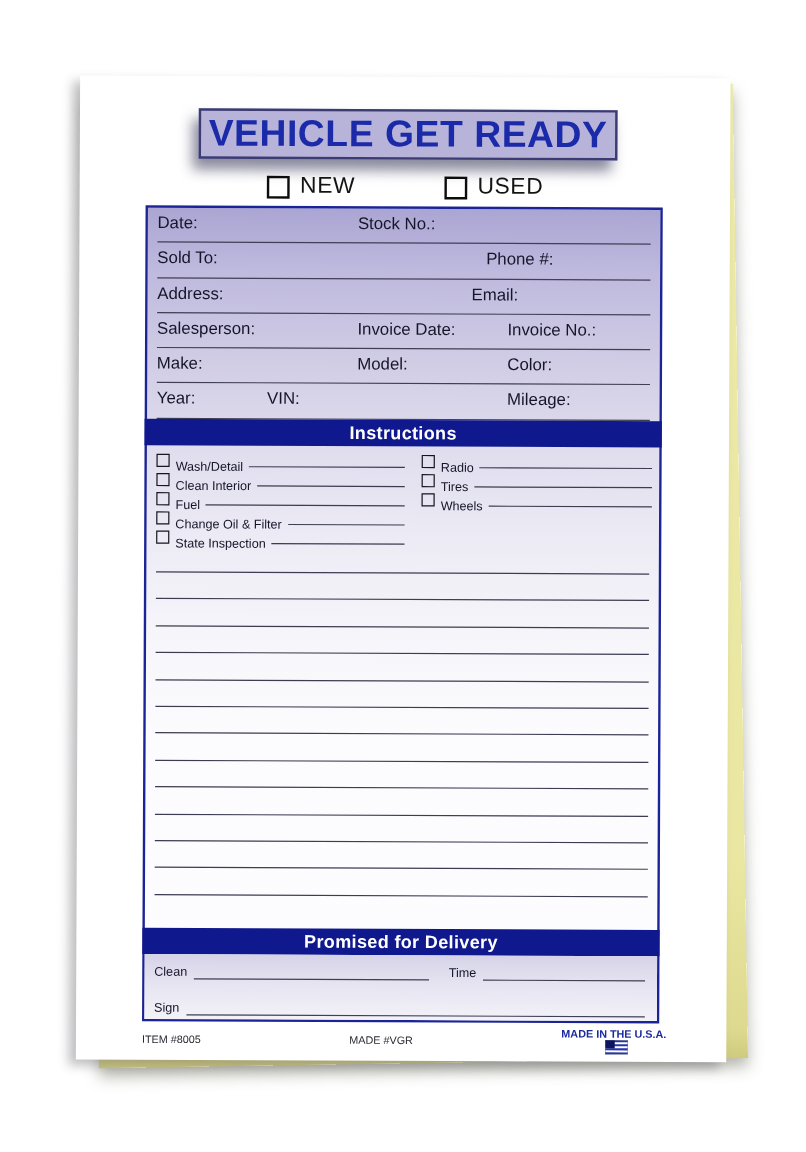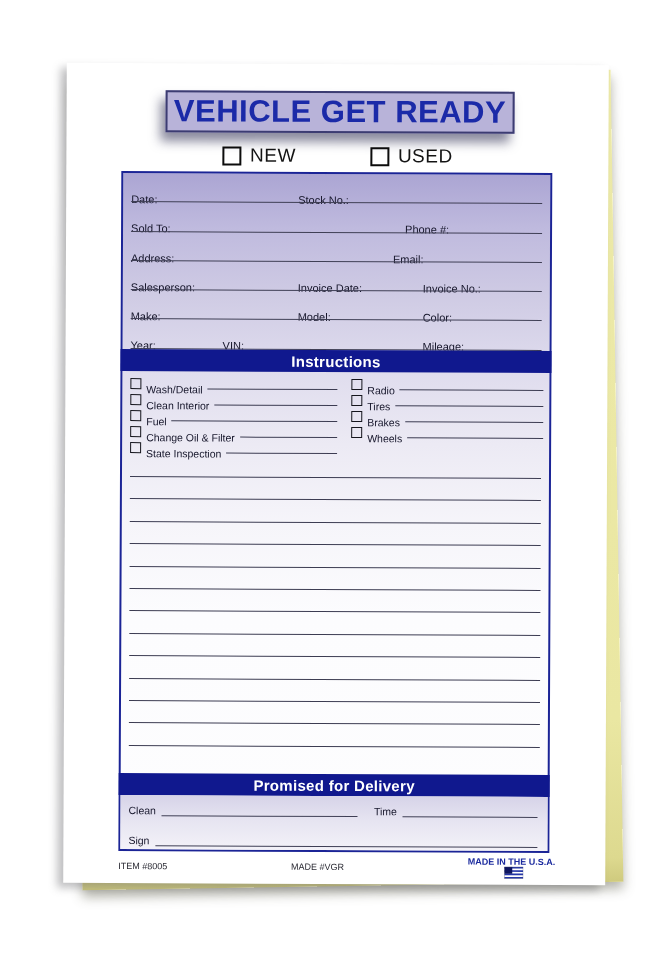--- a/index.html
+++ b/index.html
@@ -29,21 +29,21 @@
   .cond .big-cb{width:15px;height:15px;border:2.4px solid #0c0c0c;background:transparent;margin-right:9px;}
   .cond .cond-label{font-size:19px;color:#141414;letter-spacing:0.5px;}
 
   
   .form-box{position:absolute;left:55px;top:108px;width:431px;height:680px;box-sizing:border-box;
     border:2px solid #1b2496;
     background:linear-gradient(180deg,#aba5d3 0%,#bfbade 8%,#cfcbe4 18%,#dedbed 28%,
                #eceaf4 40%,#f6f5fa 52%,#fcfcfe 65%,#fdfdfe 100%);}
 
   .frow{position:relative;height:29.3px;}
-  .flabel{position:absolute;top:4px;font-size:11px;color:#15152a;white-space:nowrap;margin-top:16px;}
+  .flabel{position:absolute;top:4px;font-size:14px;color:#15152a;white-space:nowrap;}
   .fline{position:absolute;left:8px;right:8px;bottom:0;border-bottom:1px solid #3f3f55;}
 
   .bar{position:absolute;left:-2px;right:-2px;height:22px;background:#10188e;
        display:flex;align-items:center;justify-content:center;}
   .bar span{color:#ffffff;font-weight:bold;font-size:15px;letter-spacing:0.3px;}
   #instructions-bar{top:176px;}
   #promised-bar{top:600px;}
 
   .checks{position:absolute;left:8px;right:6px;top:202px;display:flex;}
   .ck-col{display:flex;flex-direction:column;}
@@ -170,25 +170,20 @@
           </div>
         <div class="ck-col right" id="checks-right">
             <div class="ck-item">
               <span class="ck-box"></span>
               <span class="ck-label">Radio</span>
               <span class="ck-line"></span>
             </div>
             <div class="ck-item">
               <span class="ck-box"></span>
               <span class="ck-label">Tires</span>
-              <span class="ck-line"></span>
-            </div>
-            <div class="ck-item">
-              <span class="ck-box"></span>
-              <span class="ck-label">Brakes</span>
               <span class="ck-line"></span>
             </div>
             <div class="ck-item">
               <span class="ck-box"></span>
               <span class="ck-label">Wheels</span>
               <span class="ck-line"></span>
             </div>
           </div>
       </div>
 

